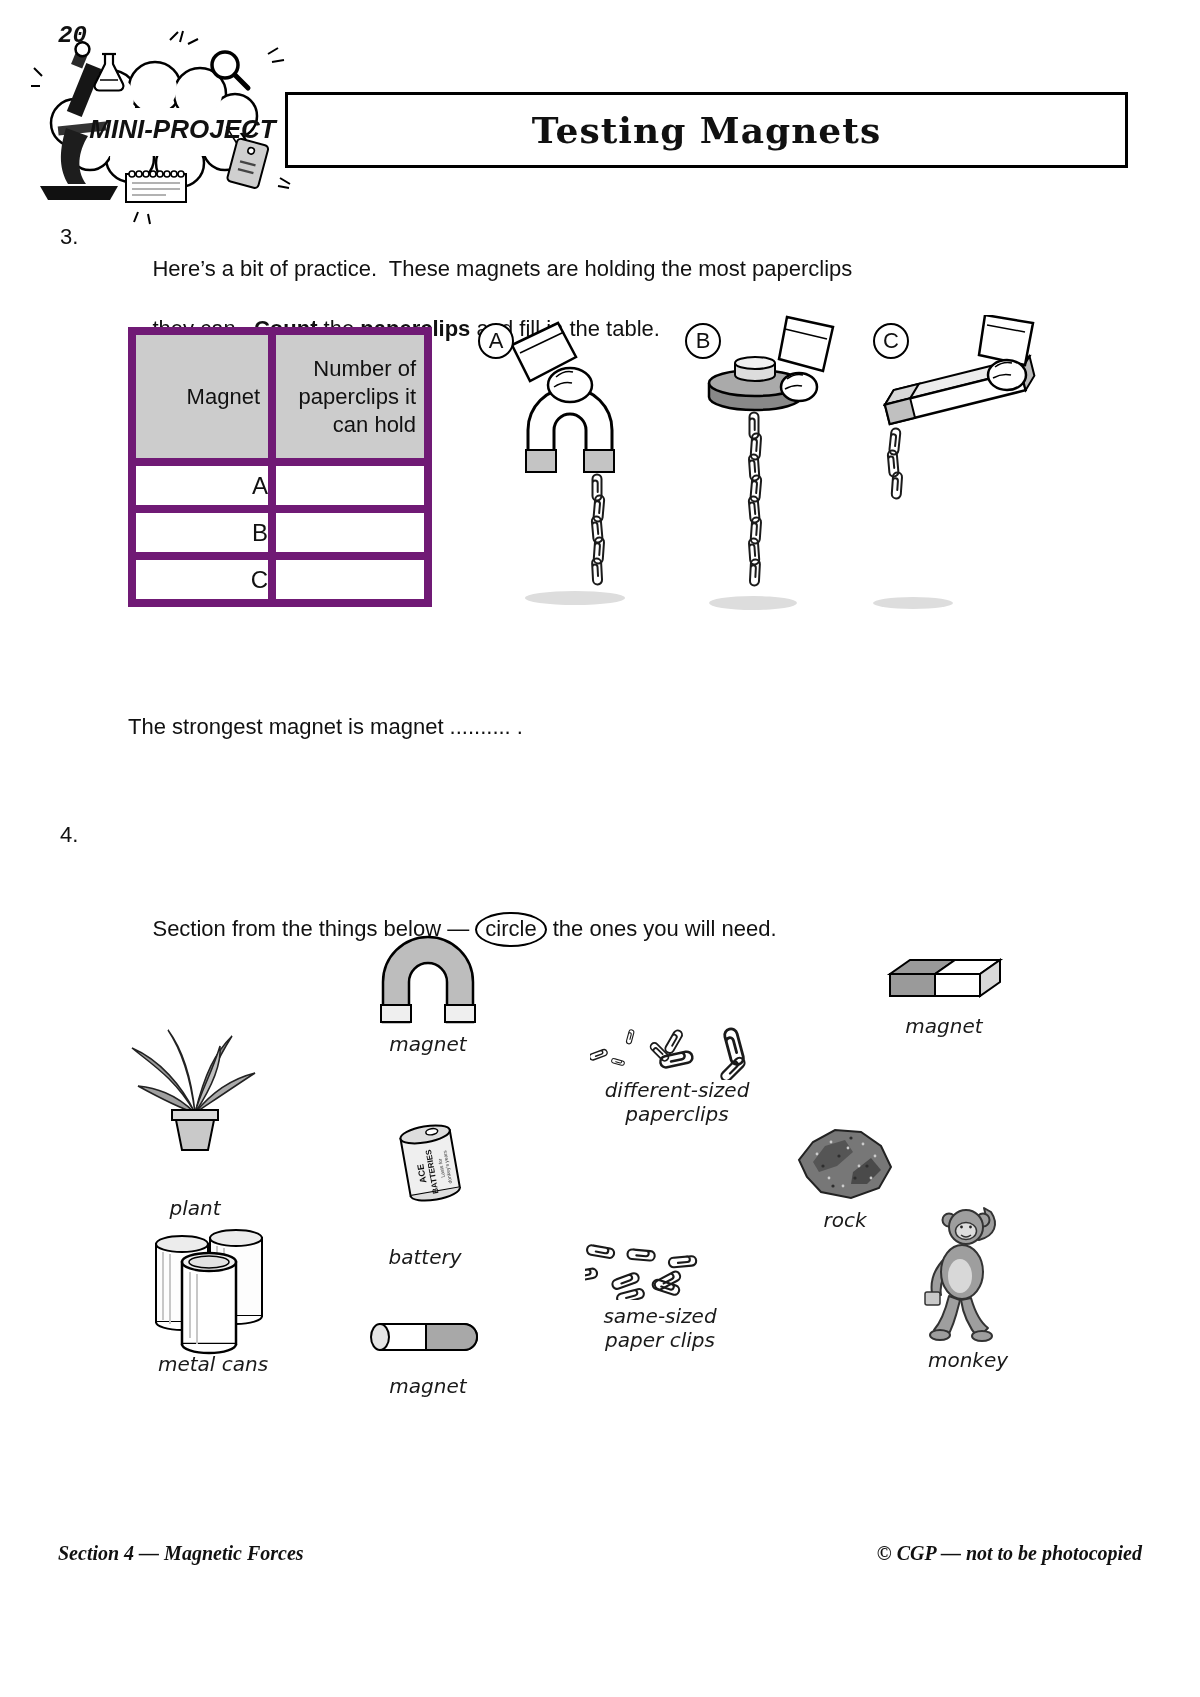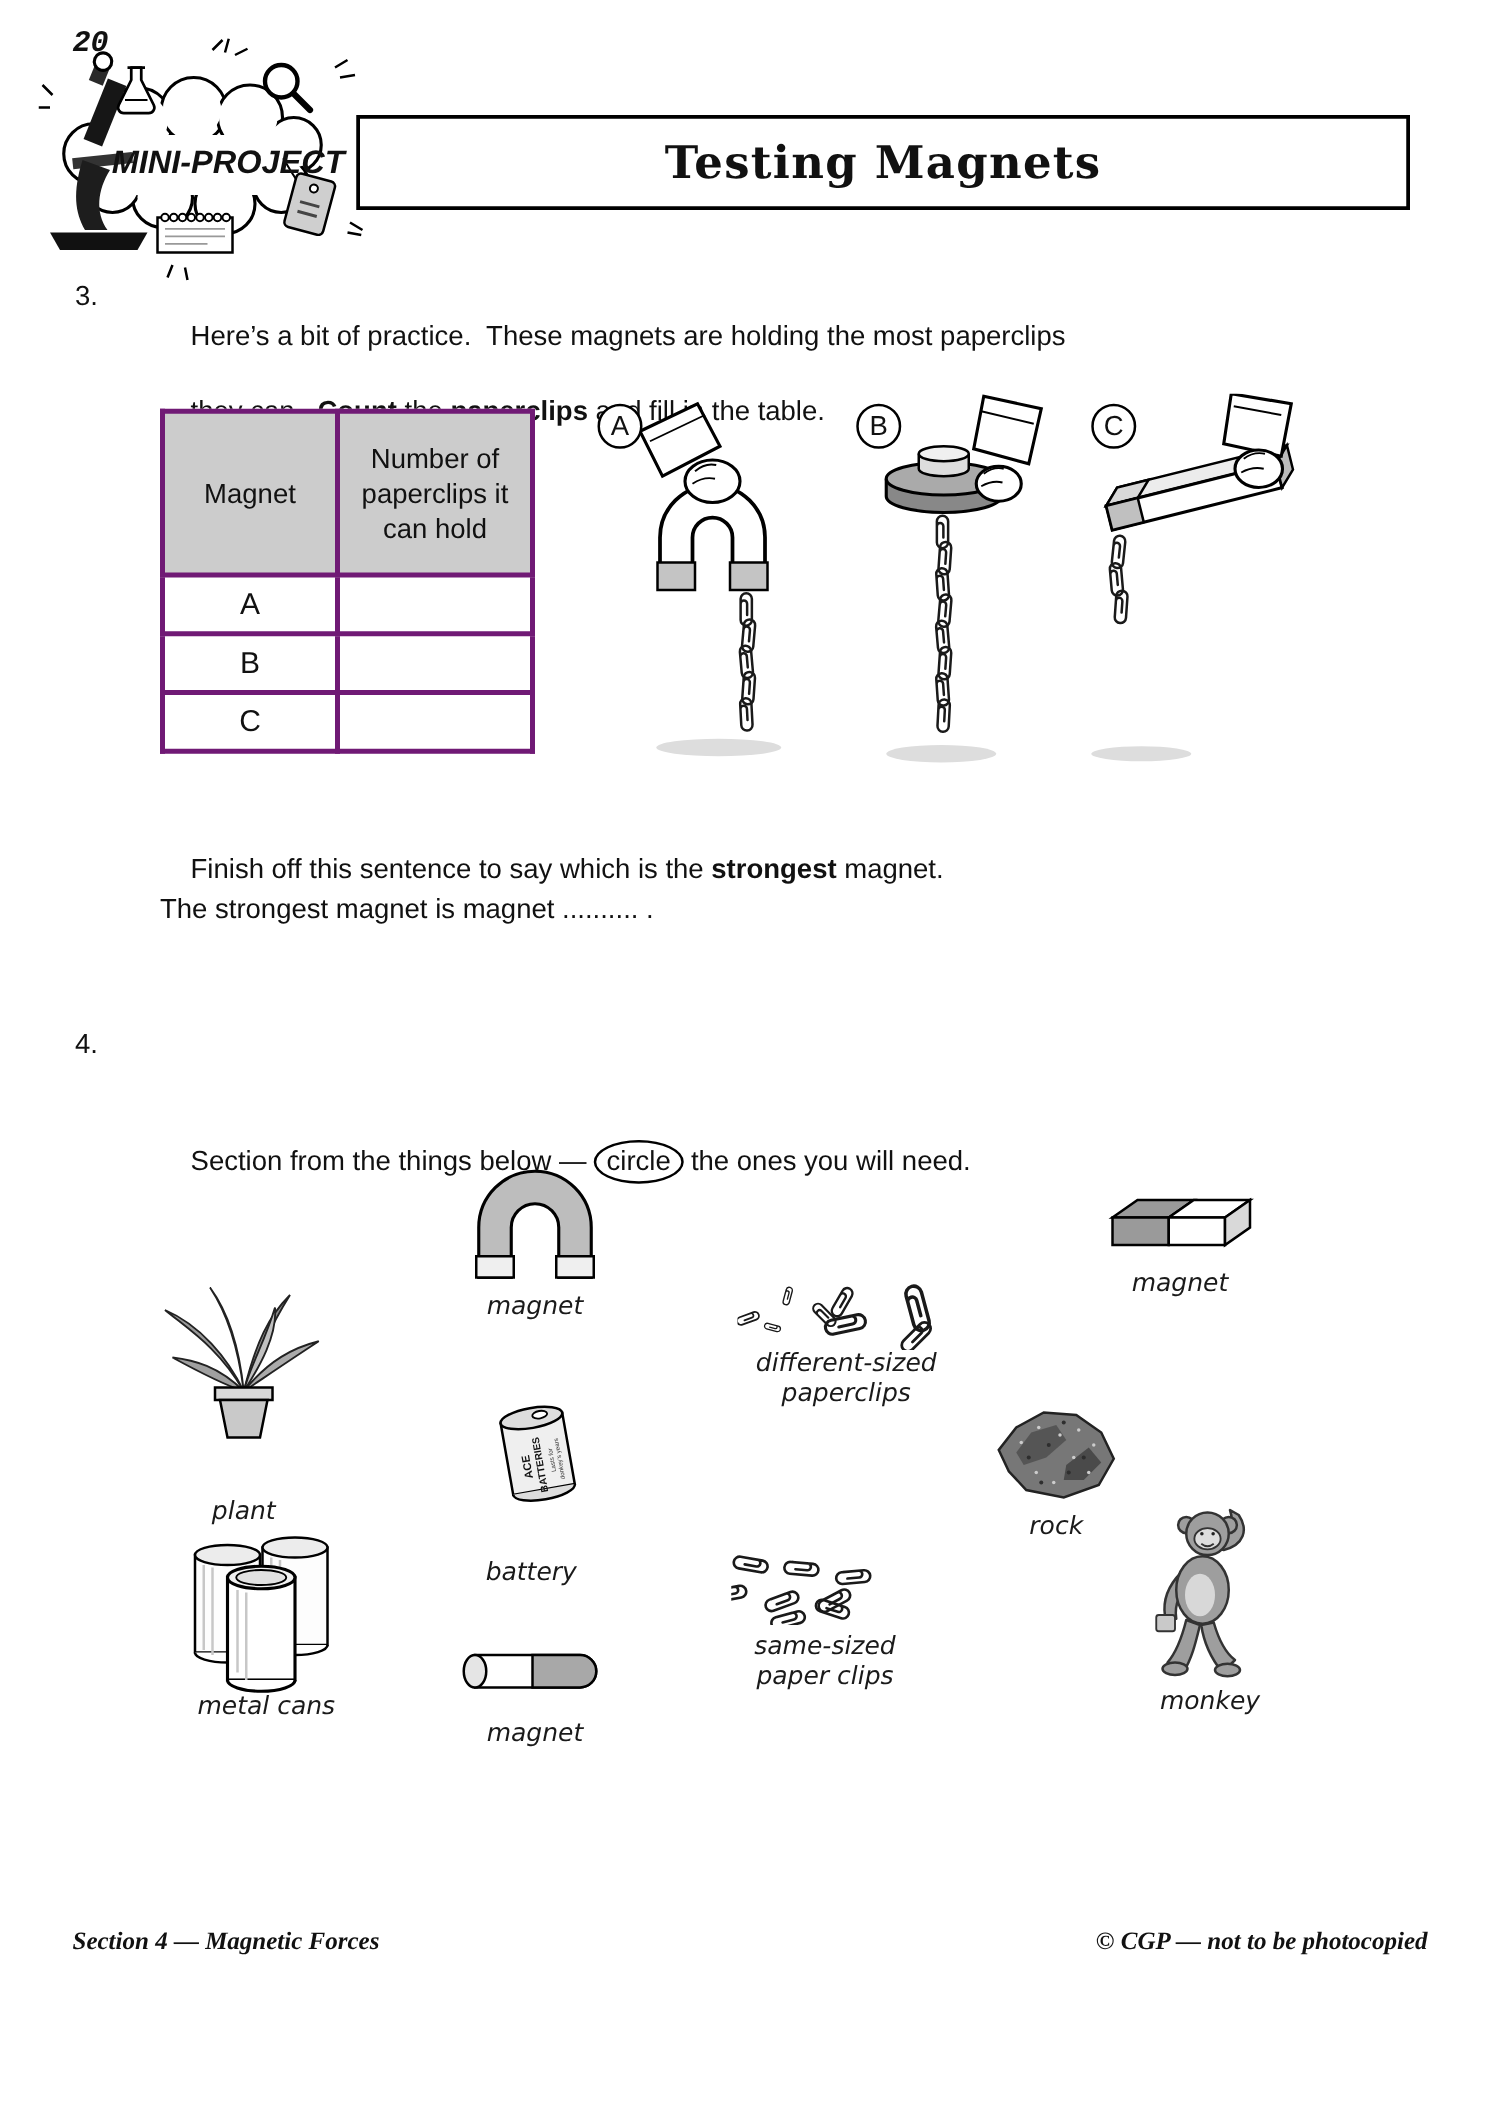--- a/index.html
+++ b/index.html
@@ -12,21 +12,21 @@
   .abs { position:absolute; }
   .pagenum { font-family:Liberation Mono, monospace; font-style:italic; font-weight:bold; font-size:24px; }
   .title-box { border:3px solid #000; display:flex; align-items:center; justify-content:center; background:#fff; }
   .title { font-family:"DejaVu Serif", serif; font-weight:bold; font-size:36px; letter-spacing:1px;text-align:center; }
   .badge-text { font-weight:bold; font-style:italic; font-size:26px; white-space:nowrap; }
   .qnum { font-size:22px; }
   .qline { font-size:22px; line-height:30px; white-space:pre-wrap; }
   .bold { font-weight:bold; }
   .oval { display:inline-block; border:2px solid #000; border-radius:50%; padding:0 8px 1px; }
   .count-table { border-collapse:collapse; border:3px solid #000; background:#fff; }
-  .count-table th, .count-table td { border:4px solid #701a75; text-align:center; vertical-align:middle; }
+  .count-table th, .count-table td { border:8px solid #701a75; text-align:right; vertical-align:middle; }
   .count-table th { background:#ccc; font-weight:normal; font-size:22px; height:131px; line-height:28px; padding:0 8px; }
   .count-table td { height:47px; font-size:24px; }
   .count-table .c1 { width:140px; }
   .count-table .c2 { width:156px; }
   .letter-circle {
     width:36px; height:36px; border:2.5px solid #000; border-radius:50%;
     text-align:center; line-height:32px; font-size:22px; background:#fff;
   }
   .hand { font-family:"DejaVu Sans", sans-serif; font-style:italic; font-size:20px; color:#1a1a1a; text-align:center; }
   .footer { font-family:"Liberation Serif", serif; font-style:italic; font-weight:bold; font-size:20px; }
@@ -221,23 +221,20 @@
       <ellipse cx="152" cy="60" rx="19" ry="15" fill="#fff" stroke="#000" stroke-width="2.5"></ellipse>
       <path d="M140,52 q8,-6 17,-4 M138,63 q9,-5 18,-3" fill="none" stroke="#000" stroke-width="1.5"></path>
       <g>
         <use href="#pcC" xlink:href="#pcC" transform="translate(32,112) rotate(6 8 13)"></use>
         <use href="#pcC" xlink:href="#pcC" transform="translate(30,134) rotate(-5 8 13)"></use>
         <use href="#pcC" xlink:href="#pcC" transform="translate(34,156) rotate(4 8 13)"></use>
       </g>
     </svg>
   </div>
 
-  <div class="abs qline" style="left:128px; top:650px; width:800px;">
-    <span>Finish off this sentence to say which is the </span><span class="bold">strongest</span><span> magnet.</span>
-  </div>
   <div class="abs qline" style="left:128px; top:712px; width:800px;">The strongest magnet is magnet .......... .</div>
 
   <div class="abs qnum" style="left:60px; top:822px;">4.</div>
   <div class="abs qline" style="left:128px; top:822px; width:820px;">
     <br>
     <span>Section from the things below — </span><span class="oval">circle</span><span> the ones you will need.</span>
   </div>
 
   <div class="abs" style="left:368px; top:930px; width:120px; height:100px;">
     <svg width="120" height="100" viewBox="0 0 120 100">

